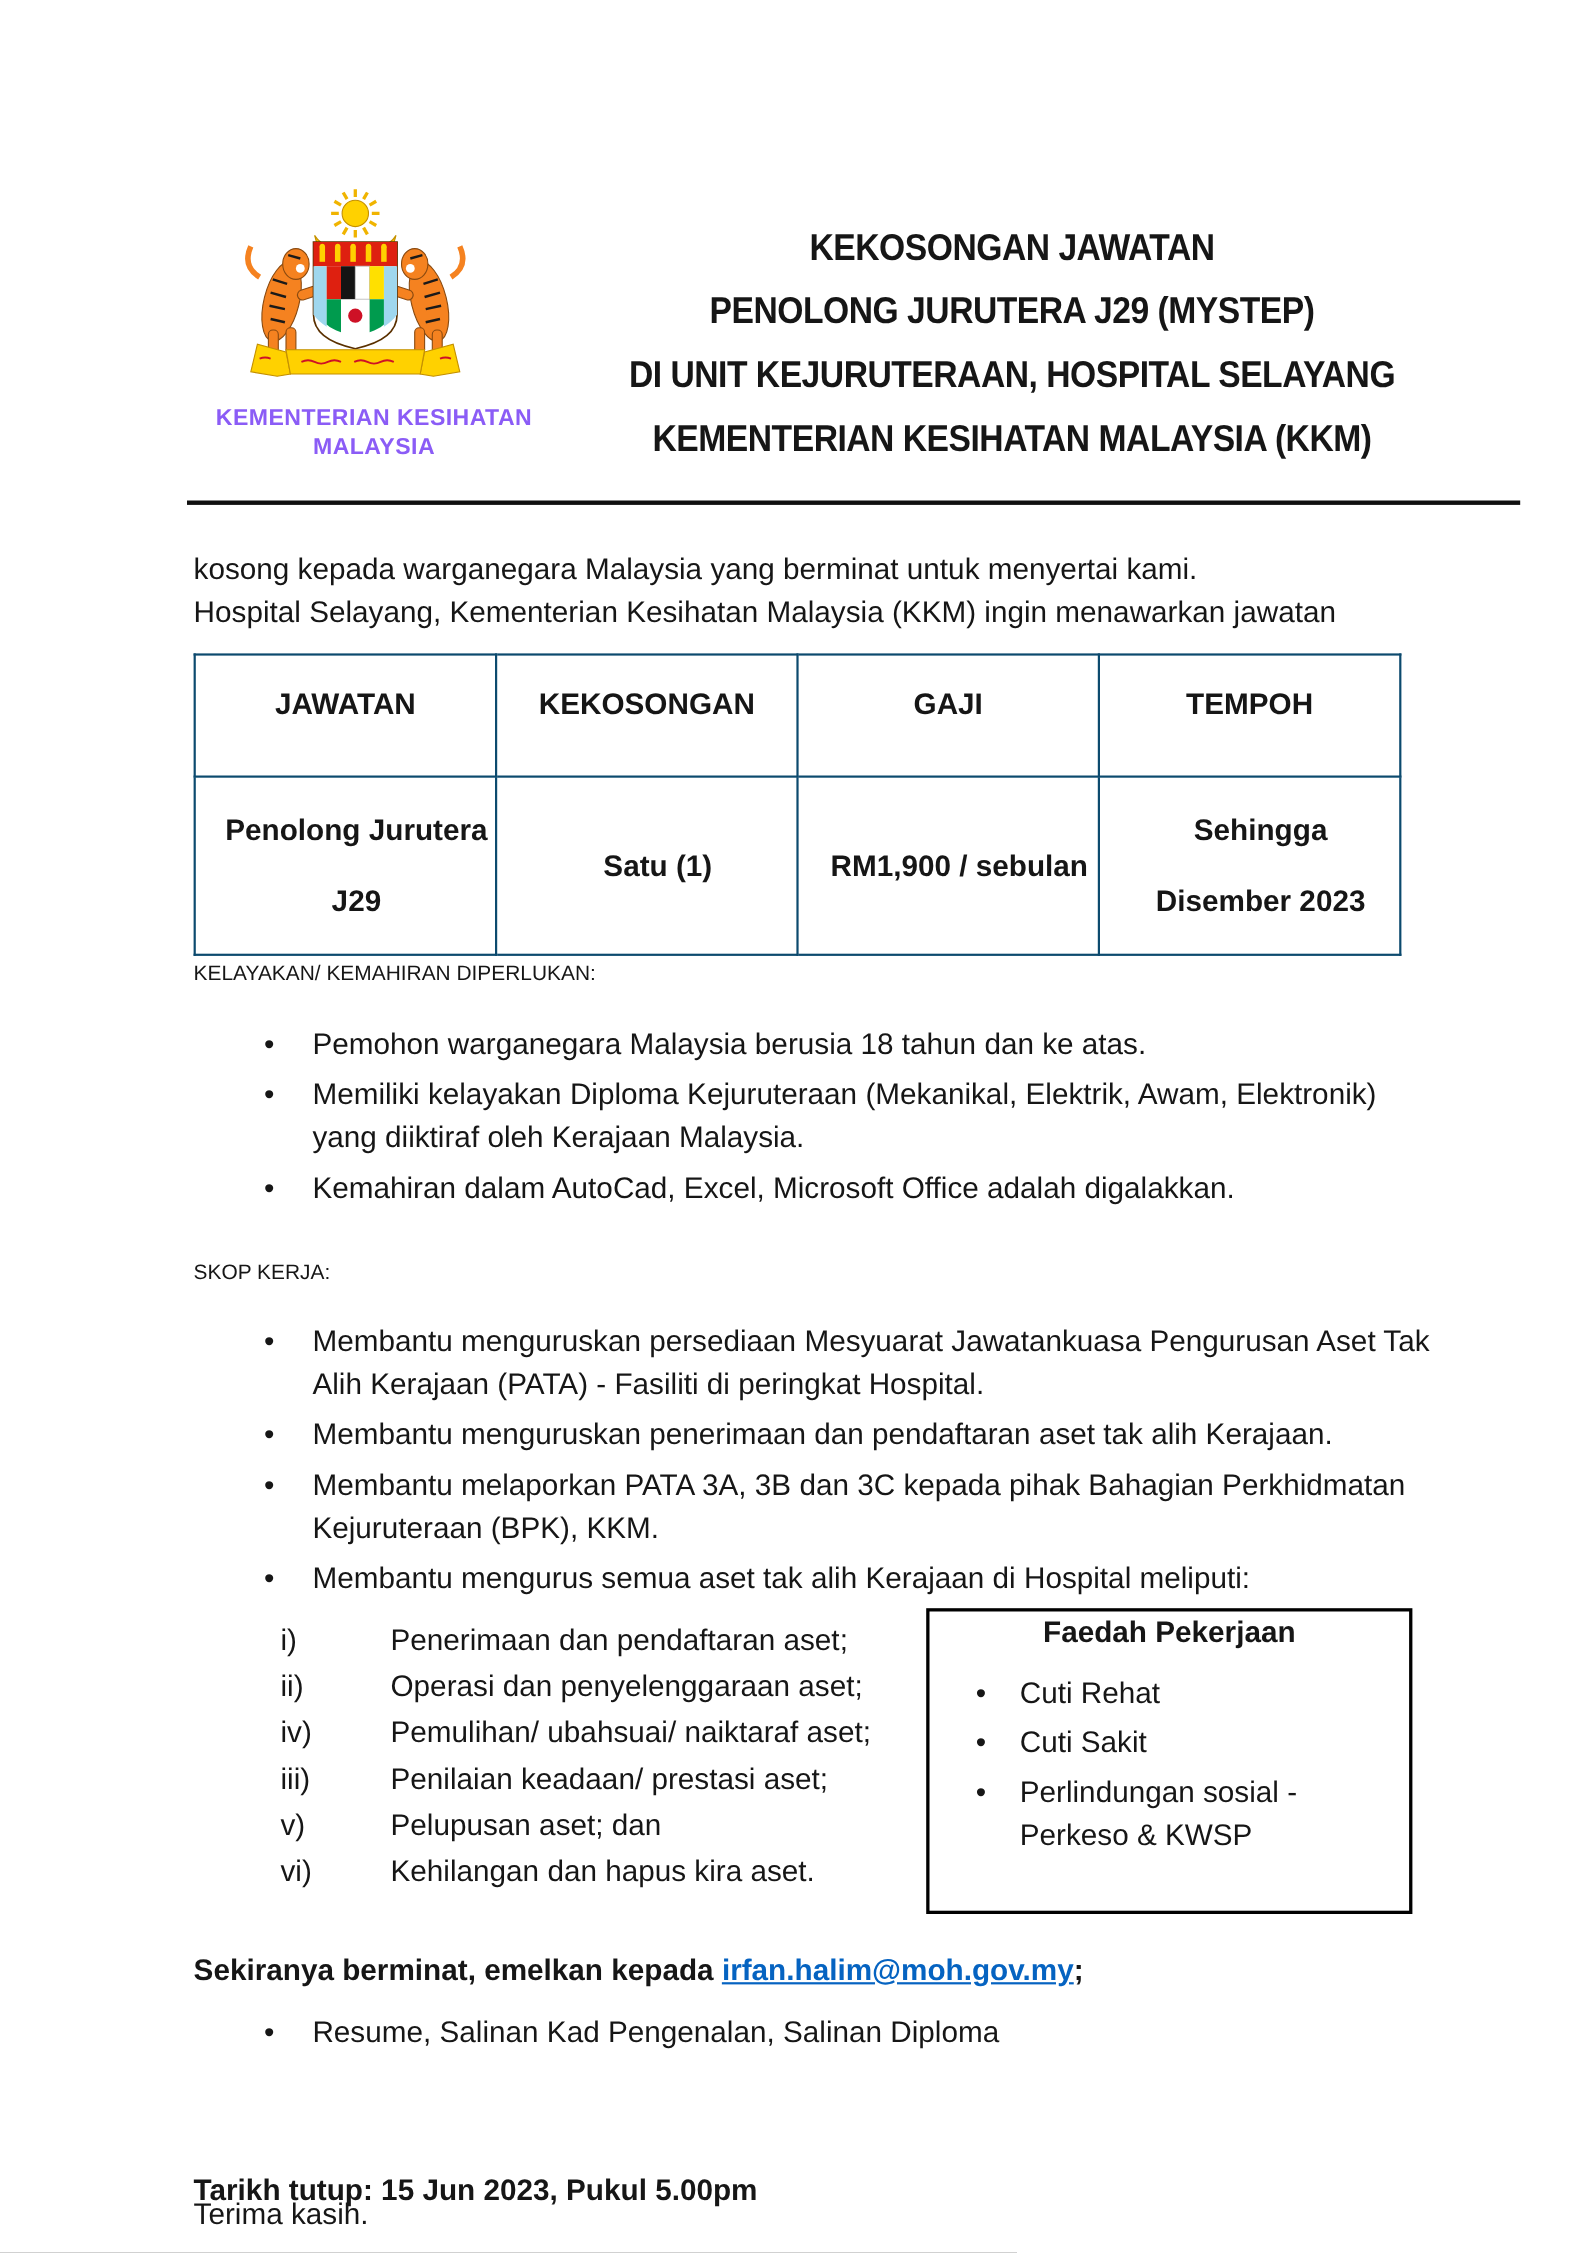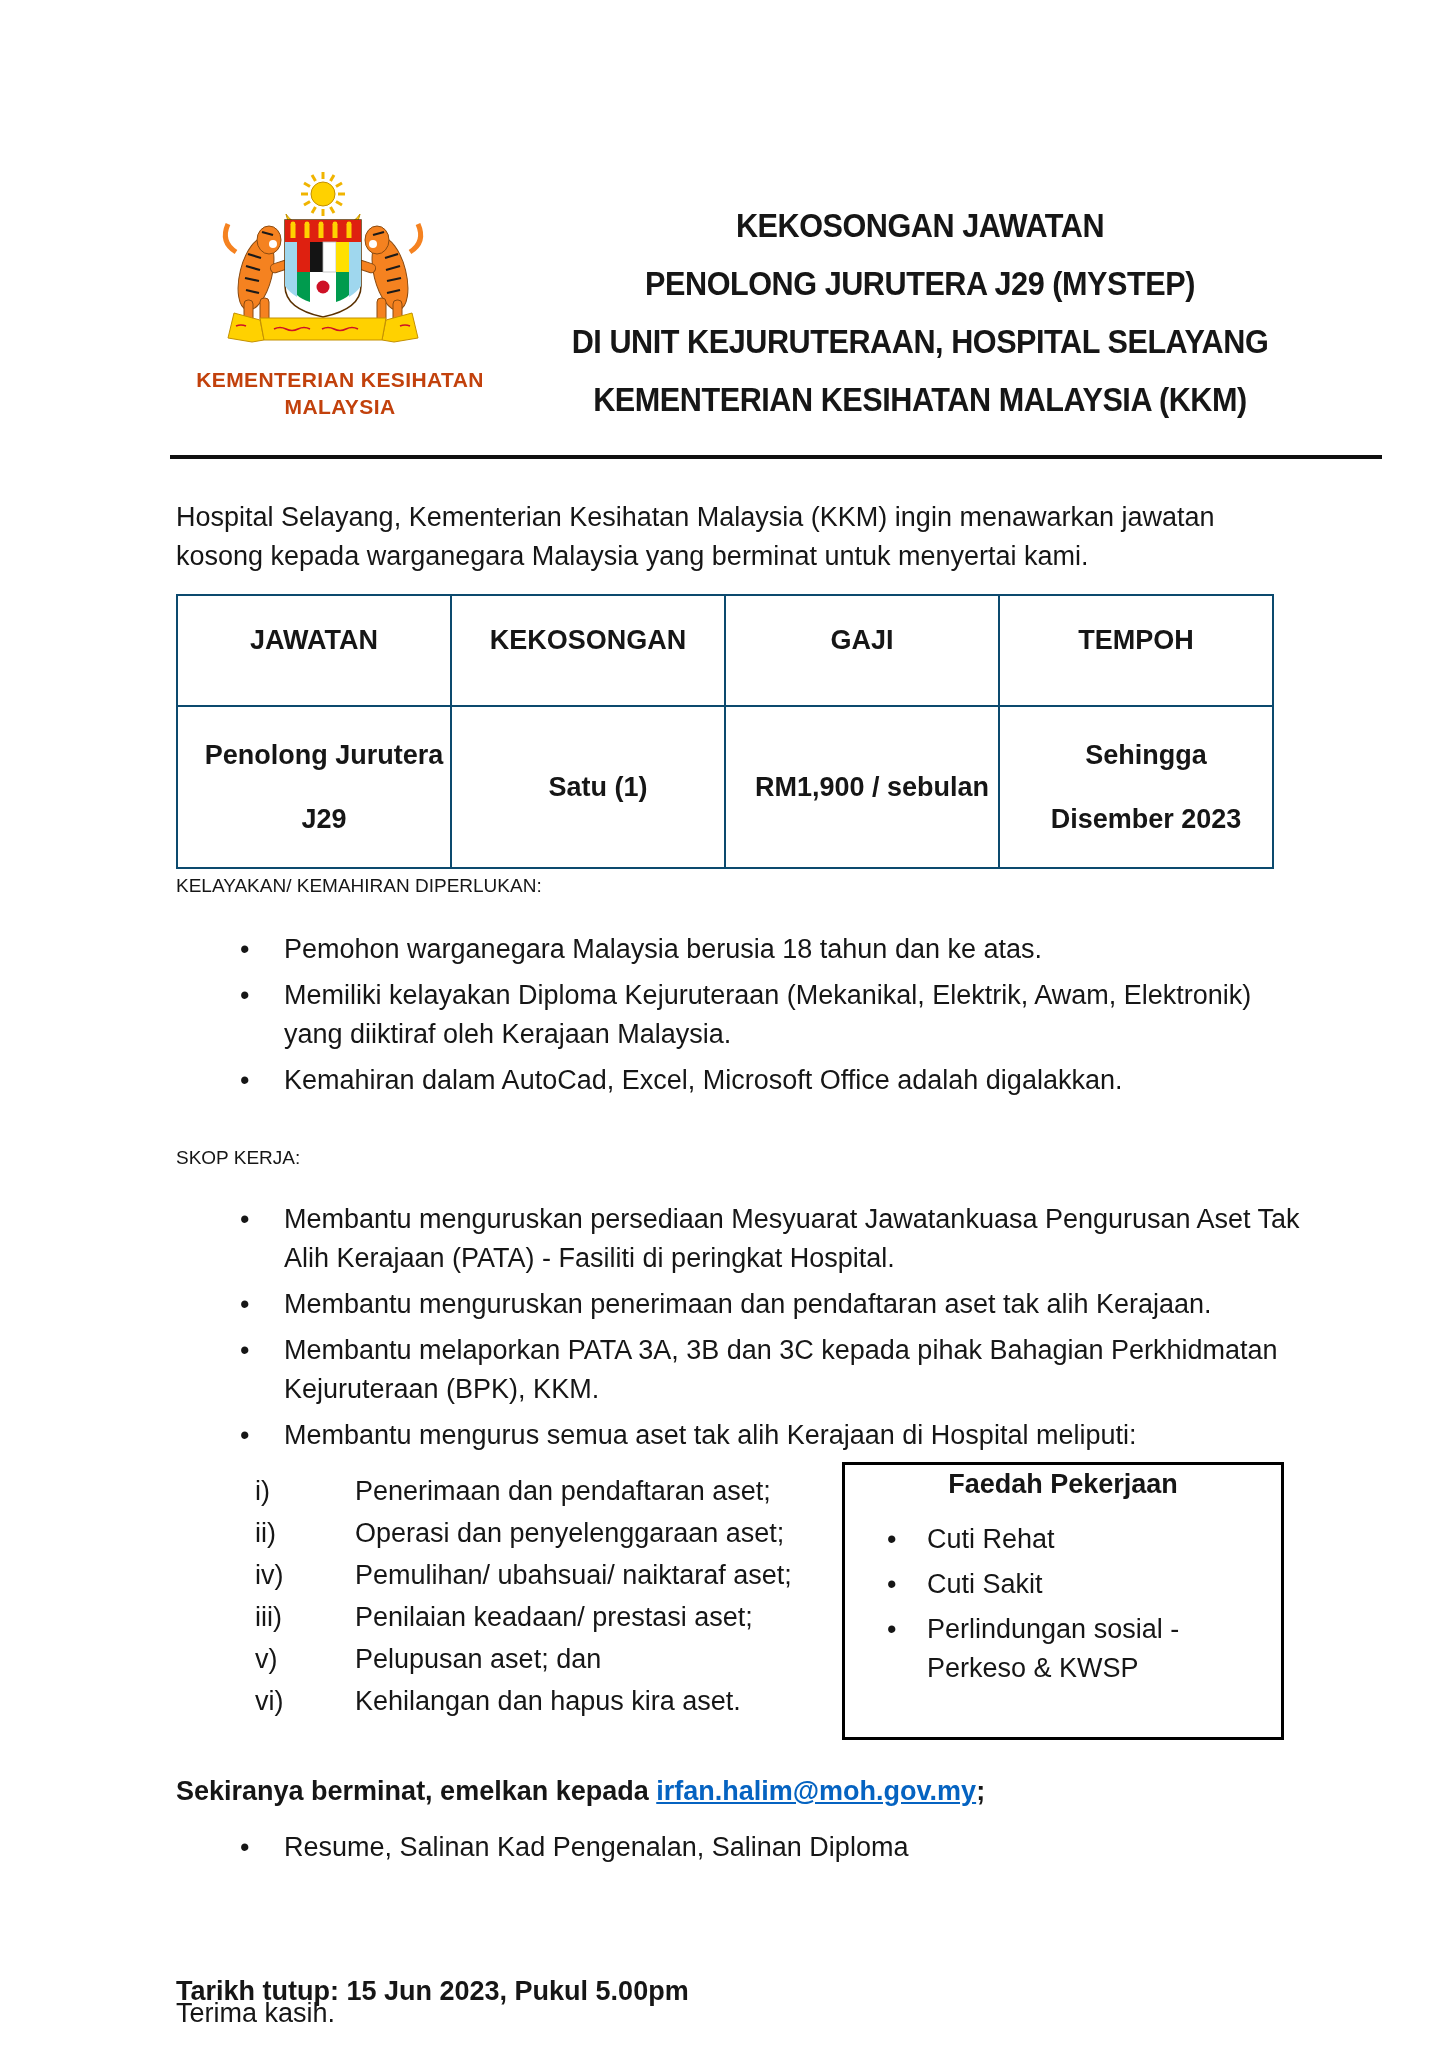--- a/index.html
+++ b/index.html
@@ -2,21 +2,21 @@
 <html><head>
 <meta charset="utf-8">
 <style>
   html,body{margin:0;padding:0;background:#888;}
   .page{position:relative;width:1448px;height:2048px;background:#ffffff;
         font-family:"Liberation Sans","DejaVu Sans",sans-serif;color:#161616;overflow:hidden;}
 
   
   .crest{position:absolute;left:198px;top:168px;width:250px;height:192px;}
   .ministry{position:absolute;left:160px;top:366px;width:360px;text-align:center;
-            font-size:21px;font-weight:bold;line-height:27px;letter-spacing:.4px;color:#c2410c;}
+            font-size:21px;font-weight:bold;line-height:27px;letter-spacing:.4px;color:#8b5cf6;}
   .title{position:absolute;left:450px;top:196px;width:940px;text-align:center;
          font-size:34px;font-weight:bold;line-height:58px;letter-spacing:-.5px;
          transform:scaleX(.9);transform-origin:50% 0;}
   .title div{white-space:nowrap;}
   .rule{position:absolute;left:170px;top:455px;width:1212px;height:4px;background:#101010;}
 
   
   .intro{position:absolute;left:176px;top:498px;font-size:27px;line-height:39px;}
   .intro div{white-space:nowrap;}
 
@@ -163,22 +163,22 @@
   <div class="title">
     <div>KEKOSONGAN JAWATAN</div>
     <div>PENOLONG JURUTERA J29 (MYSTEP)</div>
     <div>DI UNIT KEJURUTERAAN, HOSPITAL SELAYANG</div>
     <div>KEMENTERIAN KESIHATAN MALAYSIA (KKM)</div>
   </div>
 
   <div class="rule"></div>
 
   <div class="intro">
+    <div>kosong kepada warganegara Malaysia yang berminat untuk menyertai kami.</div>
     <div>Hospital Selayang, Kementerian Kesihatan Malaysia (KKM) ingin menawarkan jawatan</div>
-    <div>kosong kepada warganegara Malaysia yang berminat untuk menyertai kami.</div>
   </div>
 
   <table class="vtable">
     <colgroup>
         <col>
         <col>
         <col>
         <col>
       </colgroup>
     <thead>

